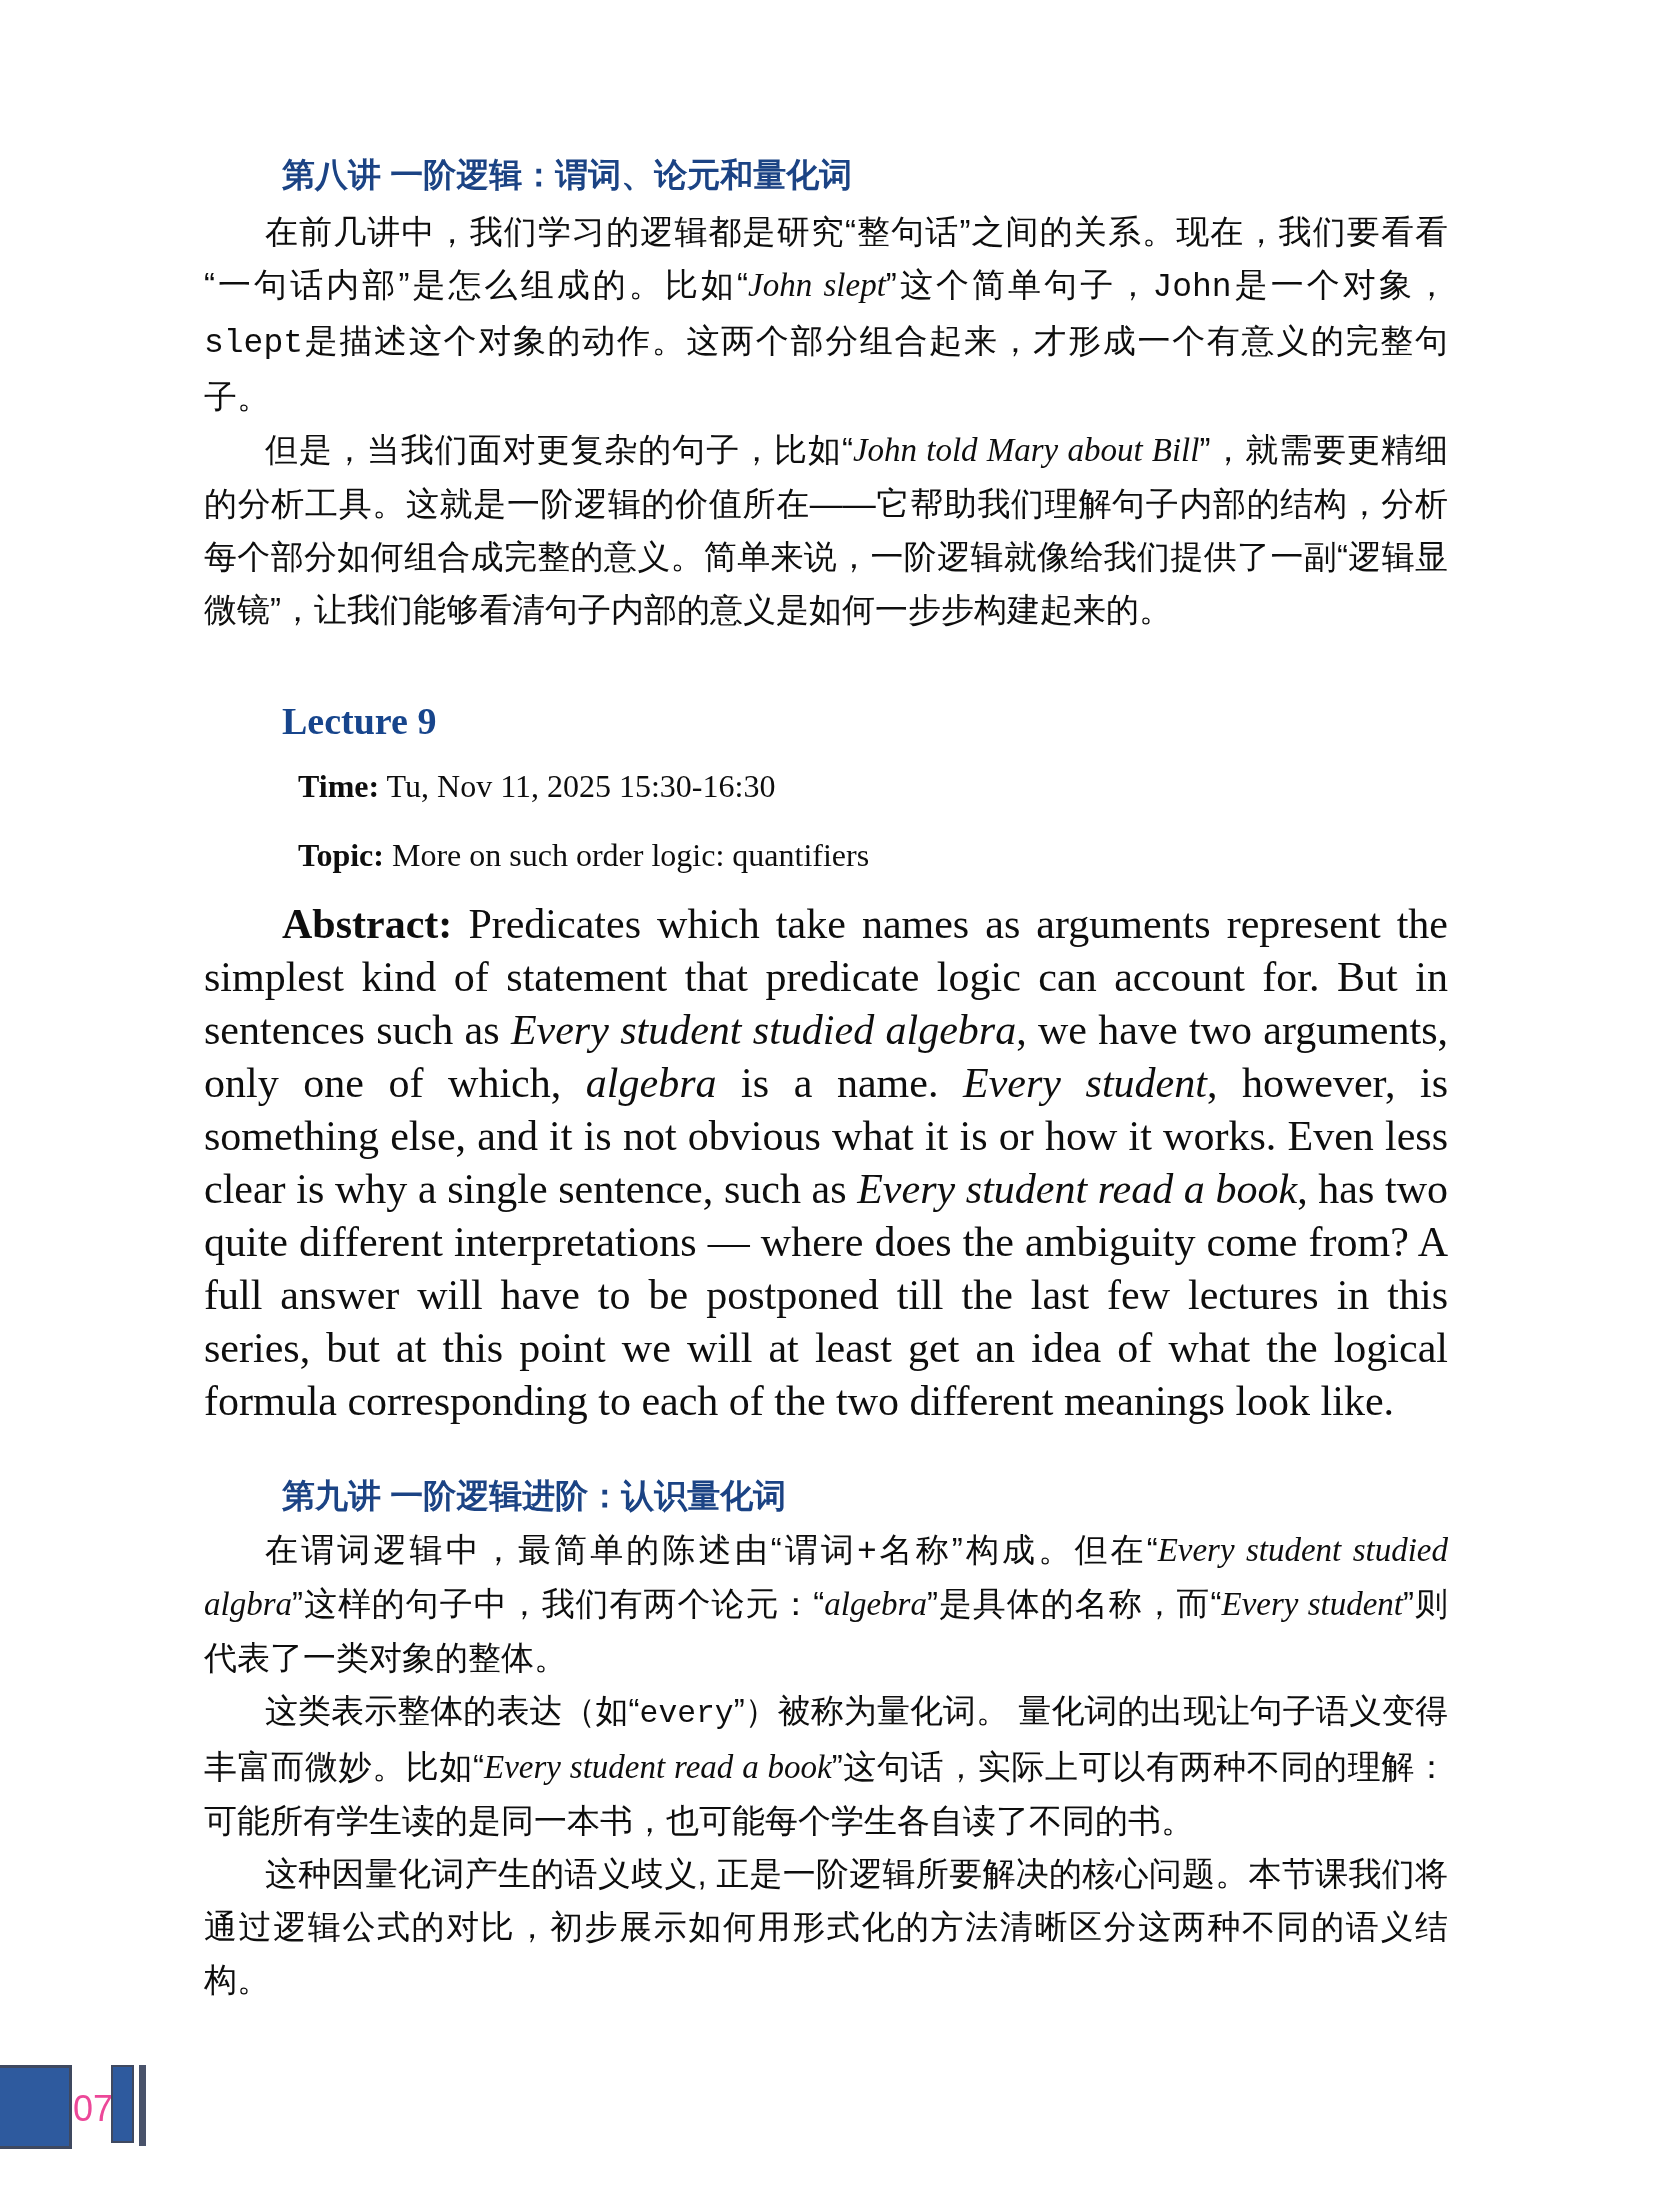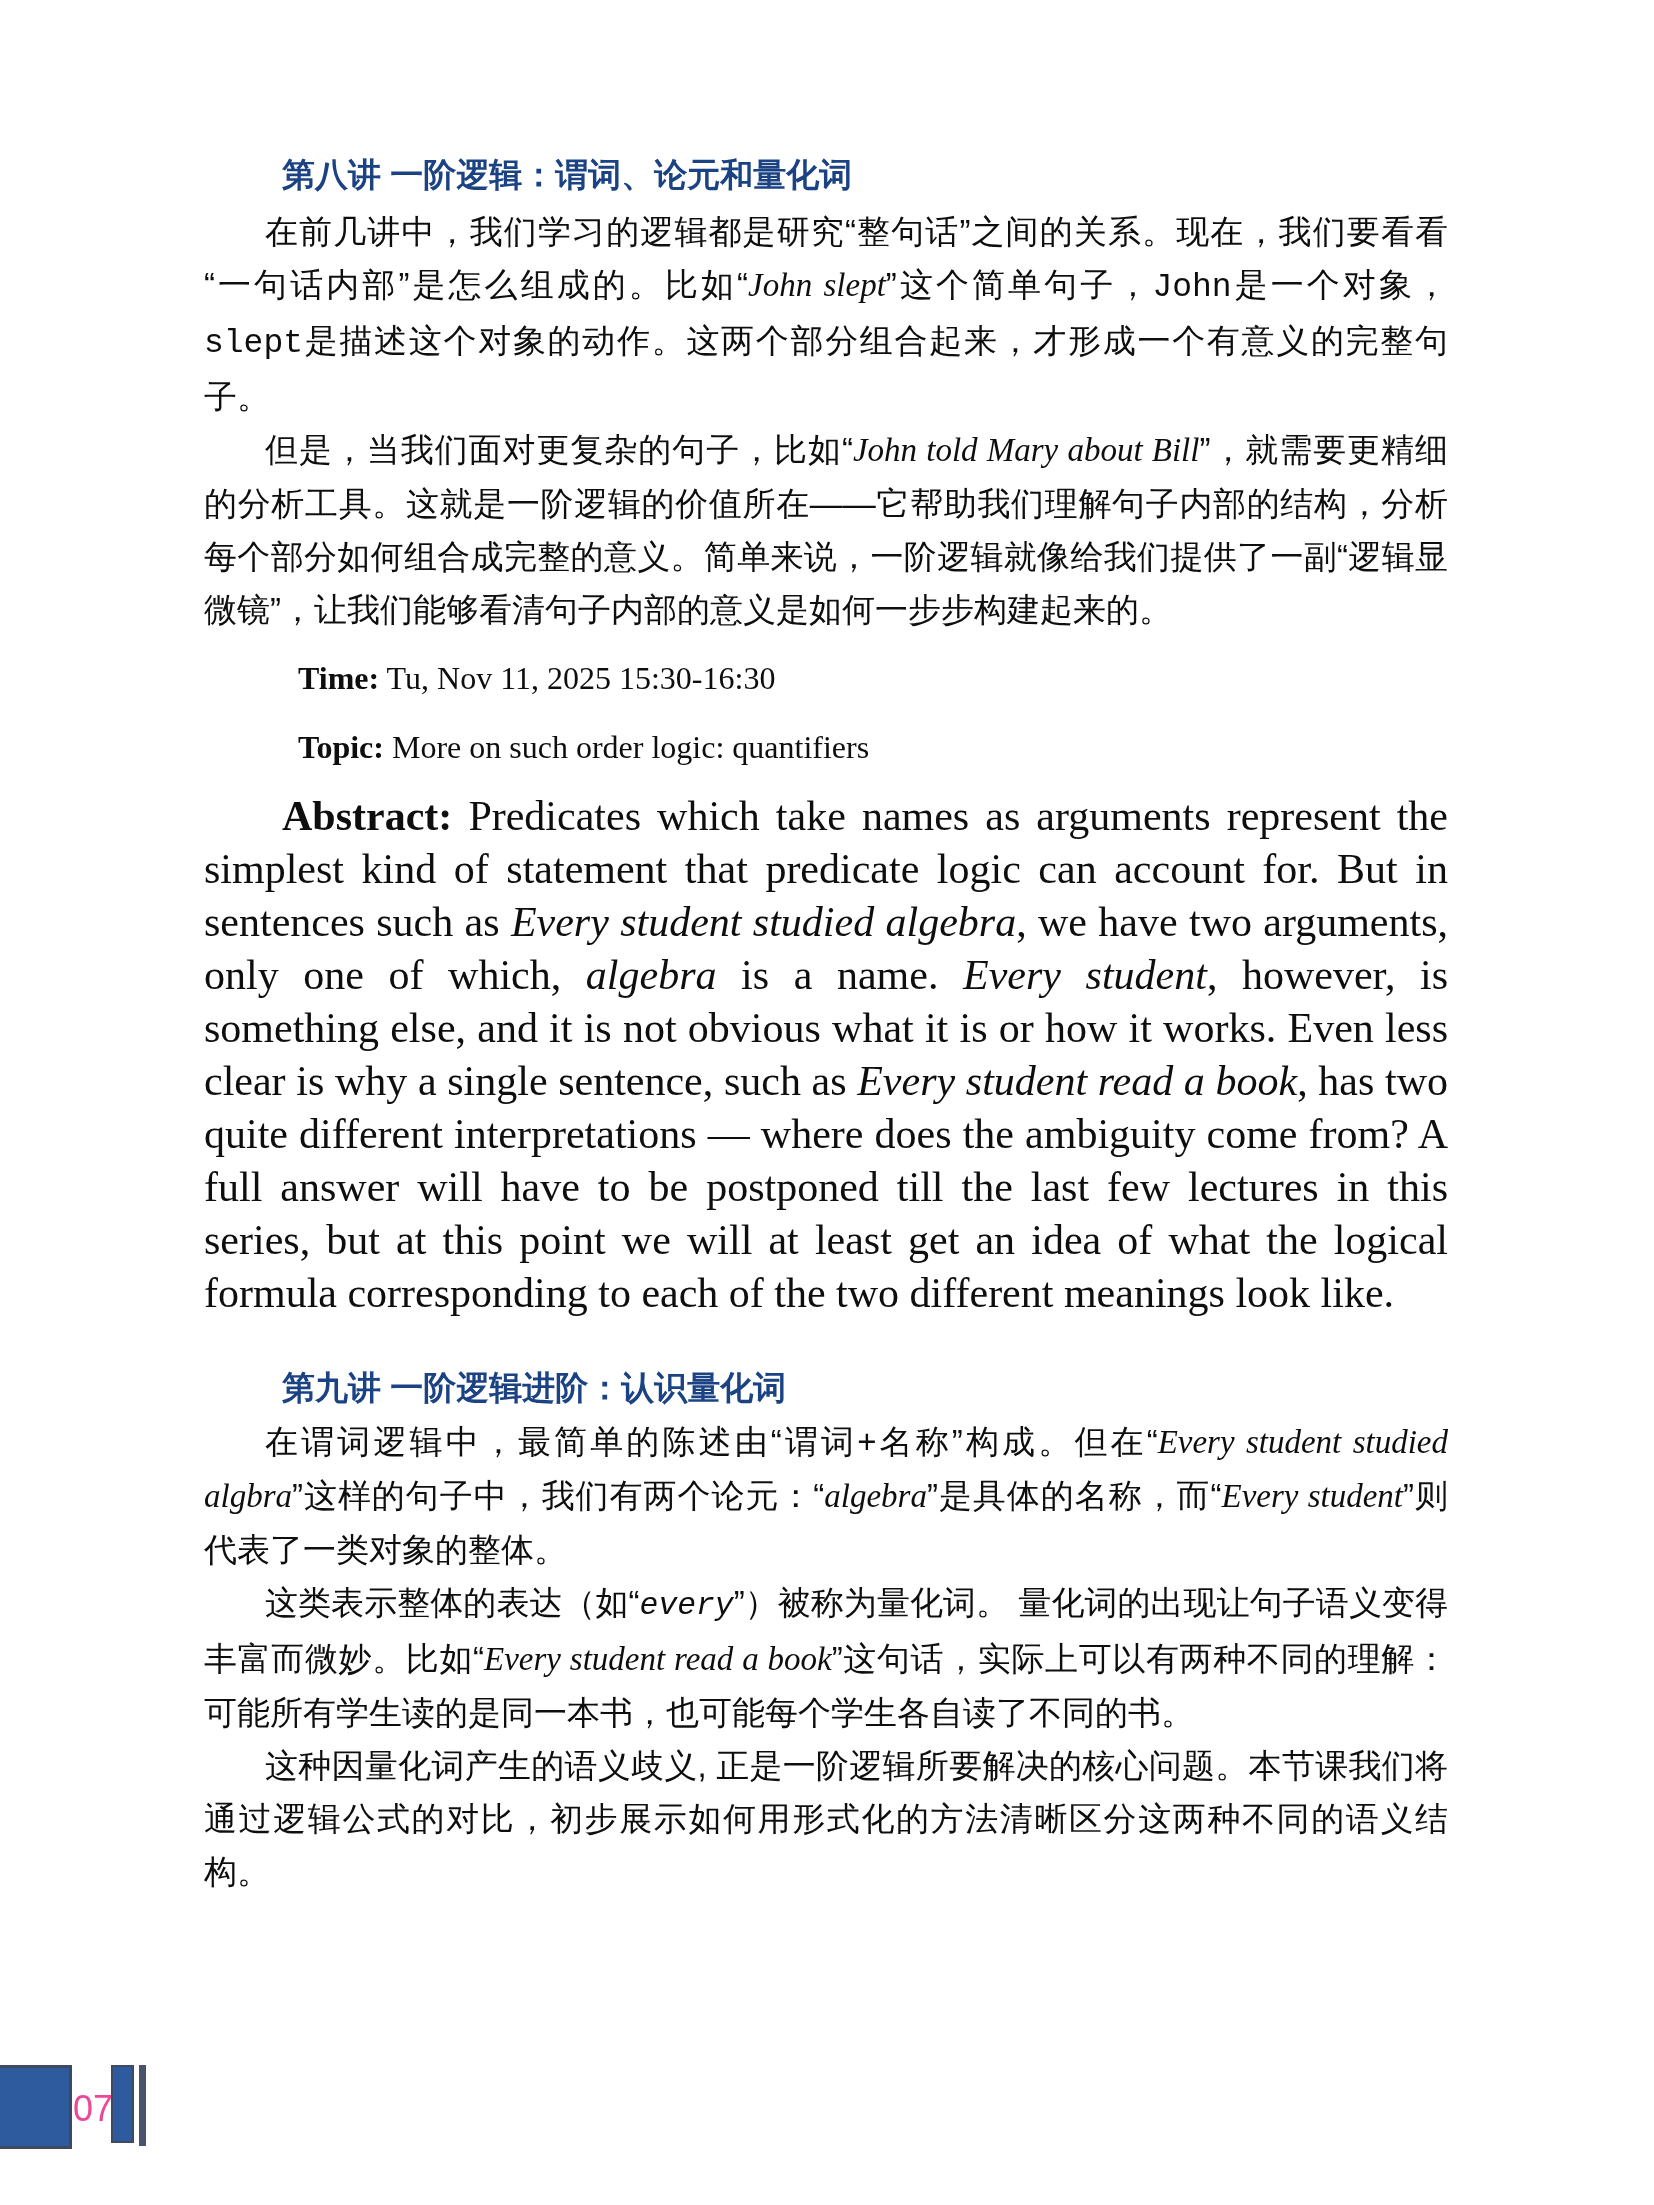--- a/index.html
+++ b/index.html
@@ -61,21 +61,21 @@
   p.en-para{
     margin:0;
     font-size:42px;
     line-height:53px;
     text-align:justify;
     text-indent:78px;
     font-family:"Liberation Serif",serif;
   }
   .it{font-style:italic;font-family:"Liberation Serif",serif;}
   .lat{font-family:Liberation Mono, monospace;}
-  .mono{font-family:"Liberation Mono",monospace;font-size:0.95em;font-style:italic;}
+  .mono{font-family:"Liberation Mono",monospace;font-size:0.95em;}
   
   .sq-large{
     position:absolute;
     left:-4.8px;top:2065px;
     width:71px;height:78px;
     background:#2e5a9e;
     border:3.2px solid #3f4960;
   }
   .page-num{
     position:absolute;
@@ -104,20 +104,21 @@
 
 <div class="page">
   <div class="content">
 
     <h2 class="zh-heading">第八讲 一阶逻辑：谓词、论元和量化词</h2>
 
     <p class="zh-para"><span>在前几讲中，我们学习的逻辑都是研究“整句话”之间的关系。现在，我们要看看“一句话内部”是怎么组成的。比如“</span><span class="it">John slept</span><span>”这个简单句子，</span><span class="lat">John</span><span>是一个对象，</span><span class="lat">slept</span><span>是描述这个对象的动作。这两个部分组合起来，才形成一个有意义的完整句子。</span></p>
 
     <p class="zh-para"><span>但是，当我们面对更复杂的句子，比如“</span><span class="it">John told Mary about Bill</span><span>”，就需要更精细的分析工具。这就是一阶逻辑的价值所在——它帮助我们理解句子内部的结构，分析每个部分如何组合成完整的意义。简单来说，一阶逻辑就像给我们提供了一副“逻辑显微镜”，让我们能够看清句子内部的意义是如何一步步构建起来的。</span></p>
 
+    <h2 class="lecture-title">Lecture 9</h2>
 
     <p class="meta-line"><span class="b">Time:</span><span> Tu, Nov 11, 2025 15:30-16:30</span></p>
 
     <p class="meta-line"><span class="b">Topic:</span><span> More on such order logic: quantifiers</span></p>
 
     <p class="en-para"><span class="b">Abstract:</span><span> Predicates which take names as arguments represent the simplest kind of statement that predicate logic can account for. But in sentences such as </span><span class="it">Every student studied algebra</span><span>, we have two arguments, only one of which, </span><span class="it">algebra</span><span> is a name. </span><span class="it">Every student</span><span>, however, is something else, and it is not obvious what it is or how it works. Even less clear is why a single sentence, such as </span><span class="it">Every student read a book</span><span>, has two quite different interpretations — where does the ambiguity come from? A full answer will have to be postponed till the last few lectures in this series, but at this point we will at least get an idea of what the logical formula corresponding to each of the two different meanings look like.</span></p>
 
     <h2 class="zh-heading second">第九讲 一阶逻辑进阶：认识量化词</h2>
 
     <p class="zh-para"><span>在谓词逻辑中，最简单的陈述由“谓词+名称”构成。但在“</span><span class="it">Every student studied algbra</span><span>”这样的句子中，我们有两个论元：“</span><span class="it">algebra</span><span>”是具体的名称，而“</span><span class="it">Every student</span><span>”则代表了一类对象的整体。</span></p>

